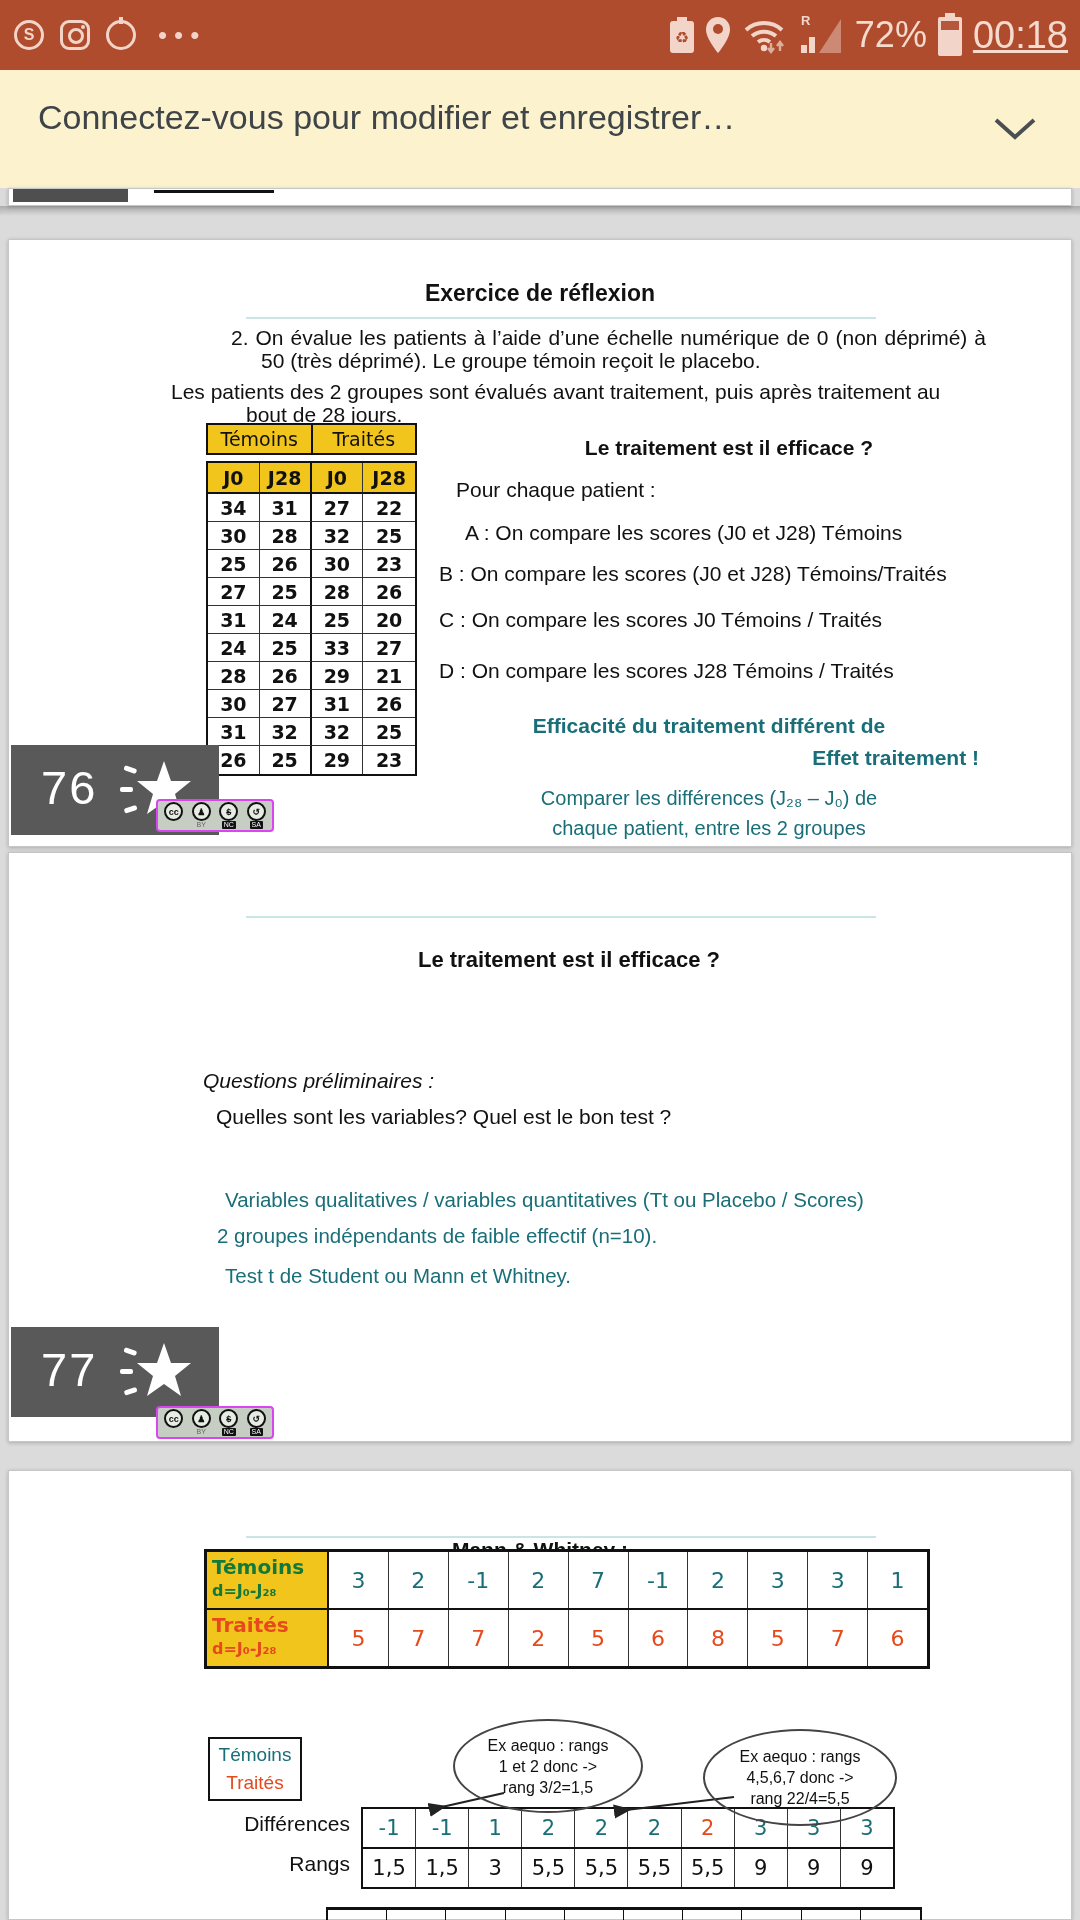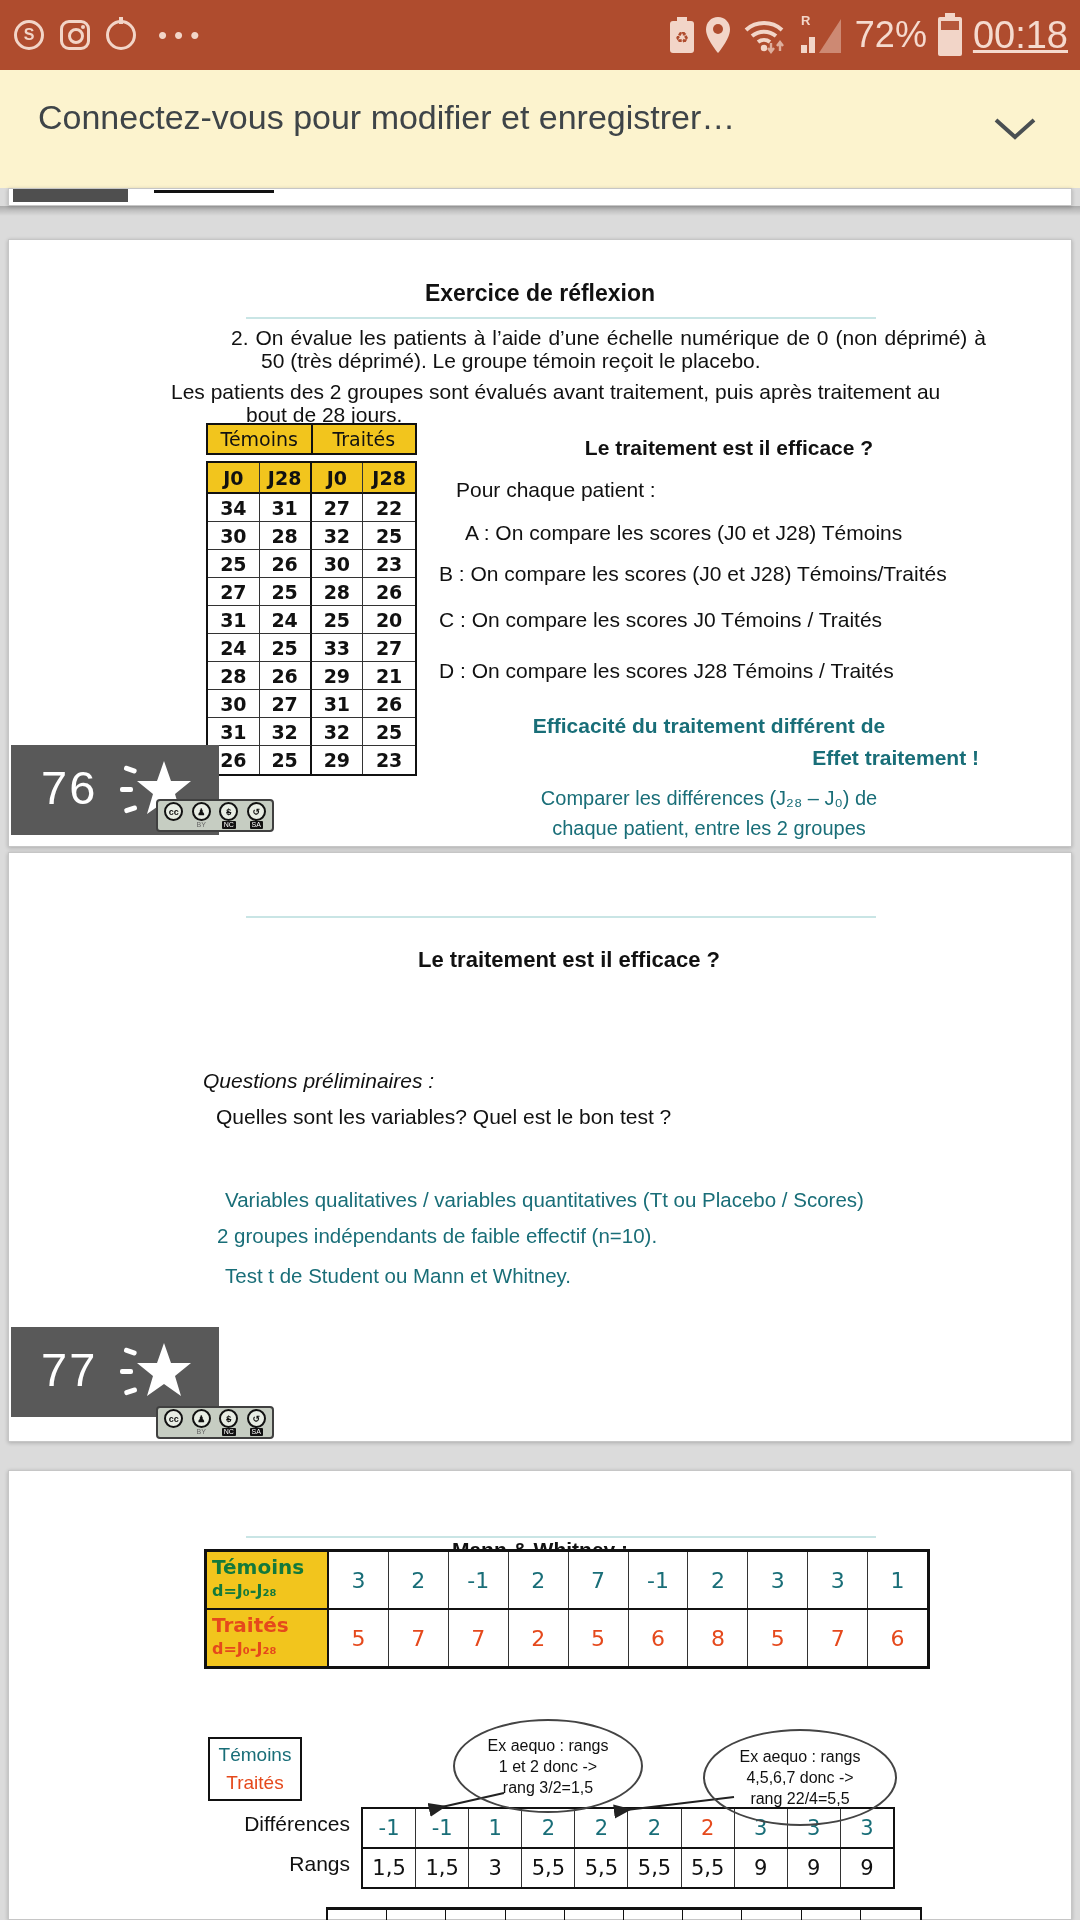--- a/index.html
+++ b/index.html
@@ -57,21 +57,21 @@
                   border-right:1px solid #333;border-bottom:1px solid #333;box-sizing:border-box;}
   #s76-grid .cell:nth-child(4n){border-right:none;}
   #s76-grid .cell:nth-child(4n+2){border-right:2.5px solid #111;}
   #s76-grid .cell:nth-child(-n+4){background:#F2C51D;border-bottom:2.5px solid #111;height:31px;line-height:31px;}
   #s76-grid .cell:nth-child(n+41){border-bottom:none;}
   .opt{font-size:21px;}
 
   
   .badge{width:208px;height:90px;background:#595959;color:#fff;}
   .badge .num{position:absolute;left:30px;top:15px;font-size:47px;letter-spacing:2px;}
-  .ccbadge{width:118px;height:33px;background:#C6CDC2;border:2px solid #404040;border-radius:4px;
+  .ccbadge{width:118px;height:33px;background:#C6CDC2;border:2px solid #d946ef;border-radius:4px;
            display:flex;align-items:flex-start;justify-content:space-around;padding:1px 2px;box-sizing:border-box;z-index:8;}
   .cccol{display:flex;flex-direction:column;align-items:center;width:26px;}
   .cccirc{width:19px;height:19px;border:2px solid #111;border-radius:50%;box-sizing:border-box;
           display:flex;align-items:center;justify-content:center;font-size:9px;font-weight:bold;color:#111;background:#E8EDE4;}
   .ccstrike{text-decoration:line-through;}
   .cclab{font-size:7px;line-height:8px;color:#666;}
   .cclab.chip{background:#111;color:#fff;padding:0 2px;border-radius:1px;}
 
   
   .italic{font-style:italic;}

